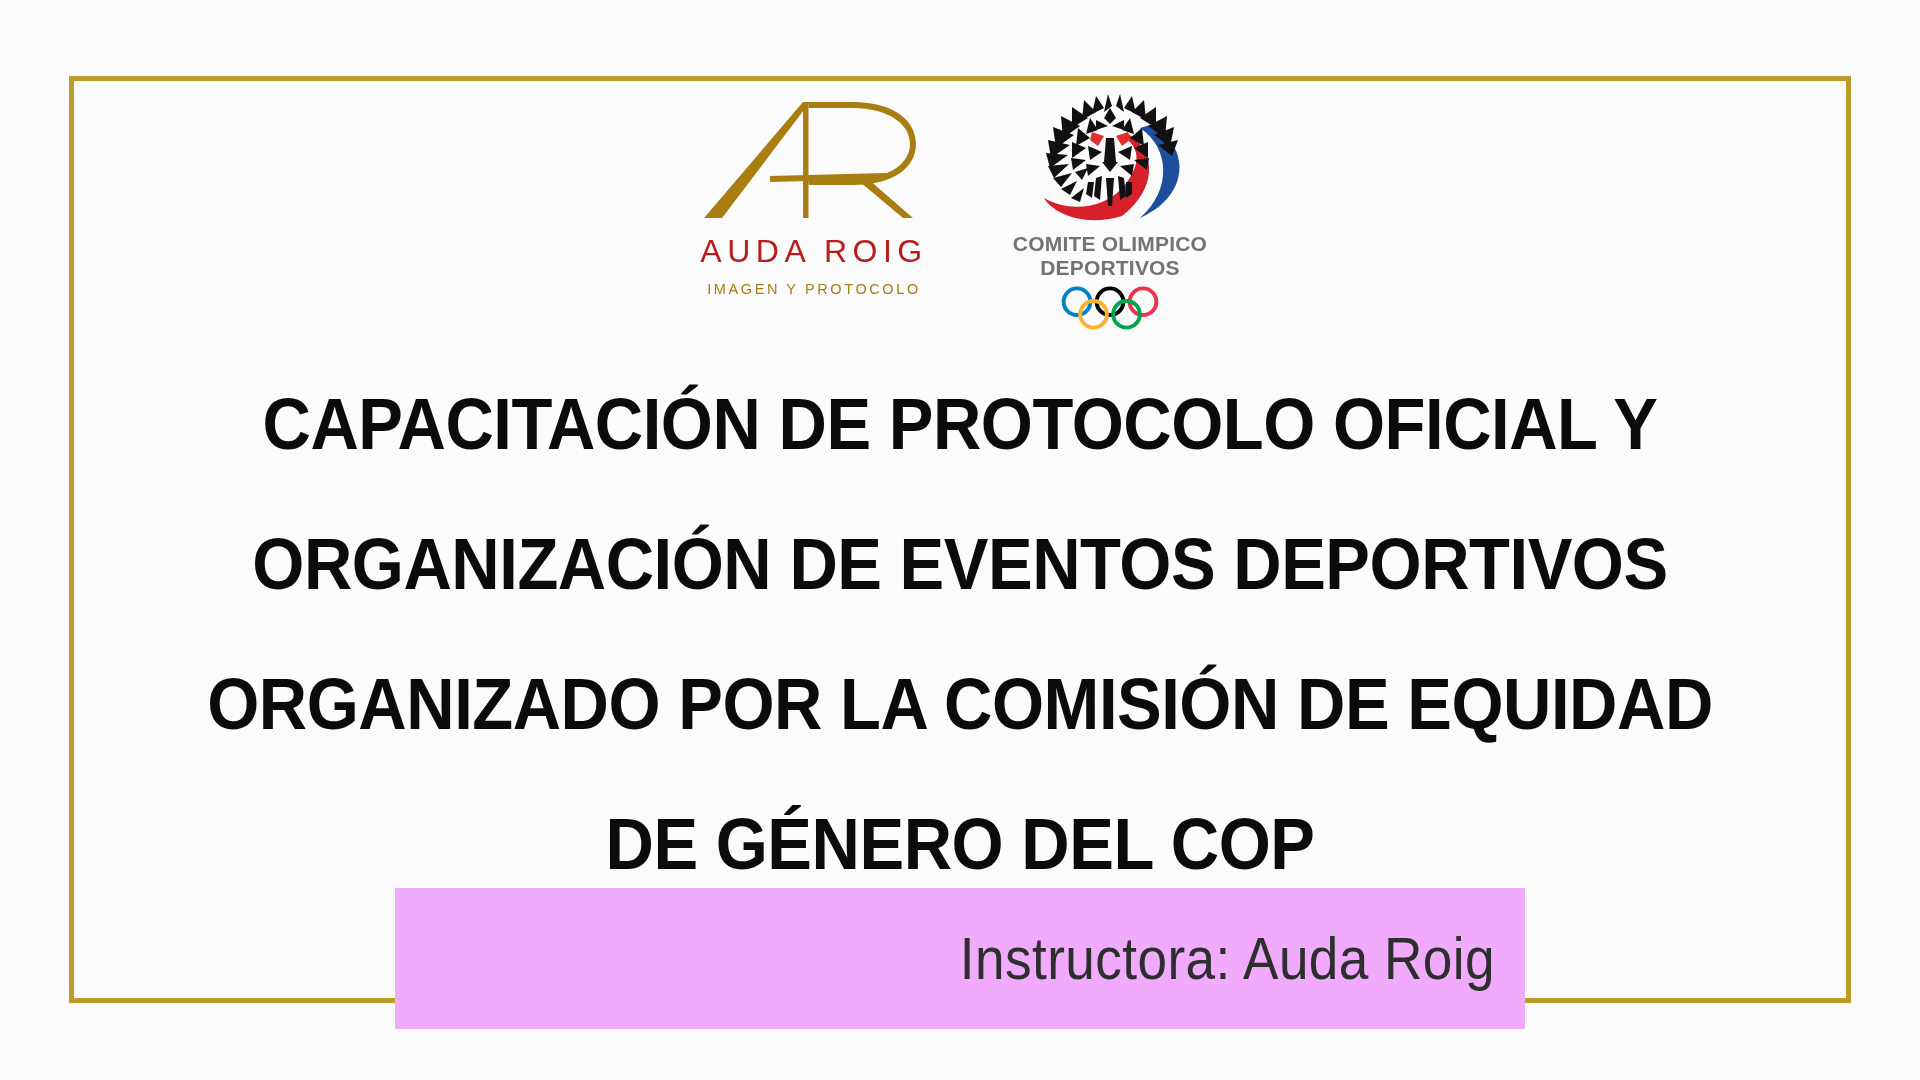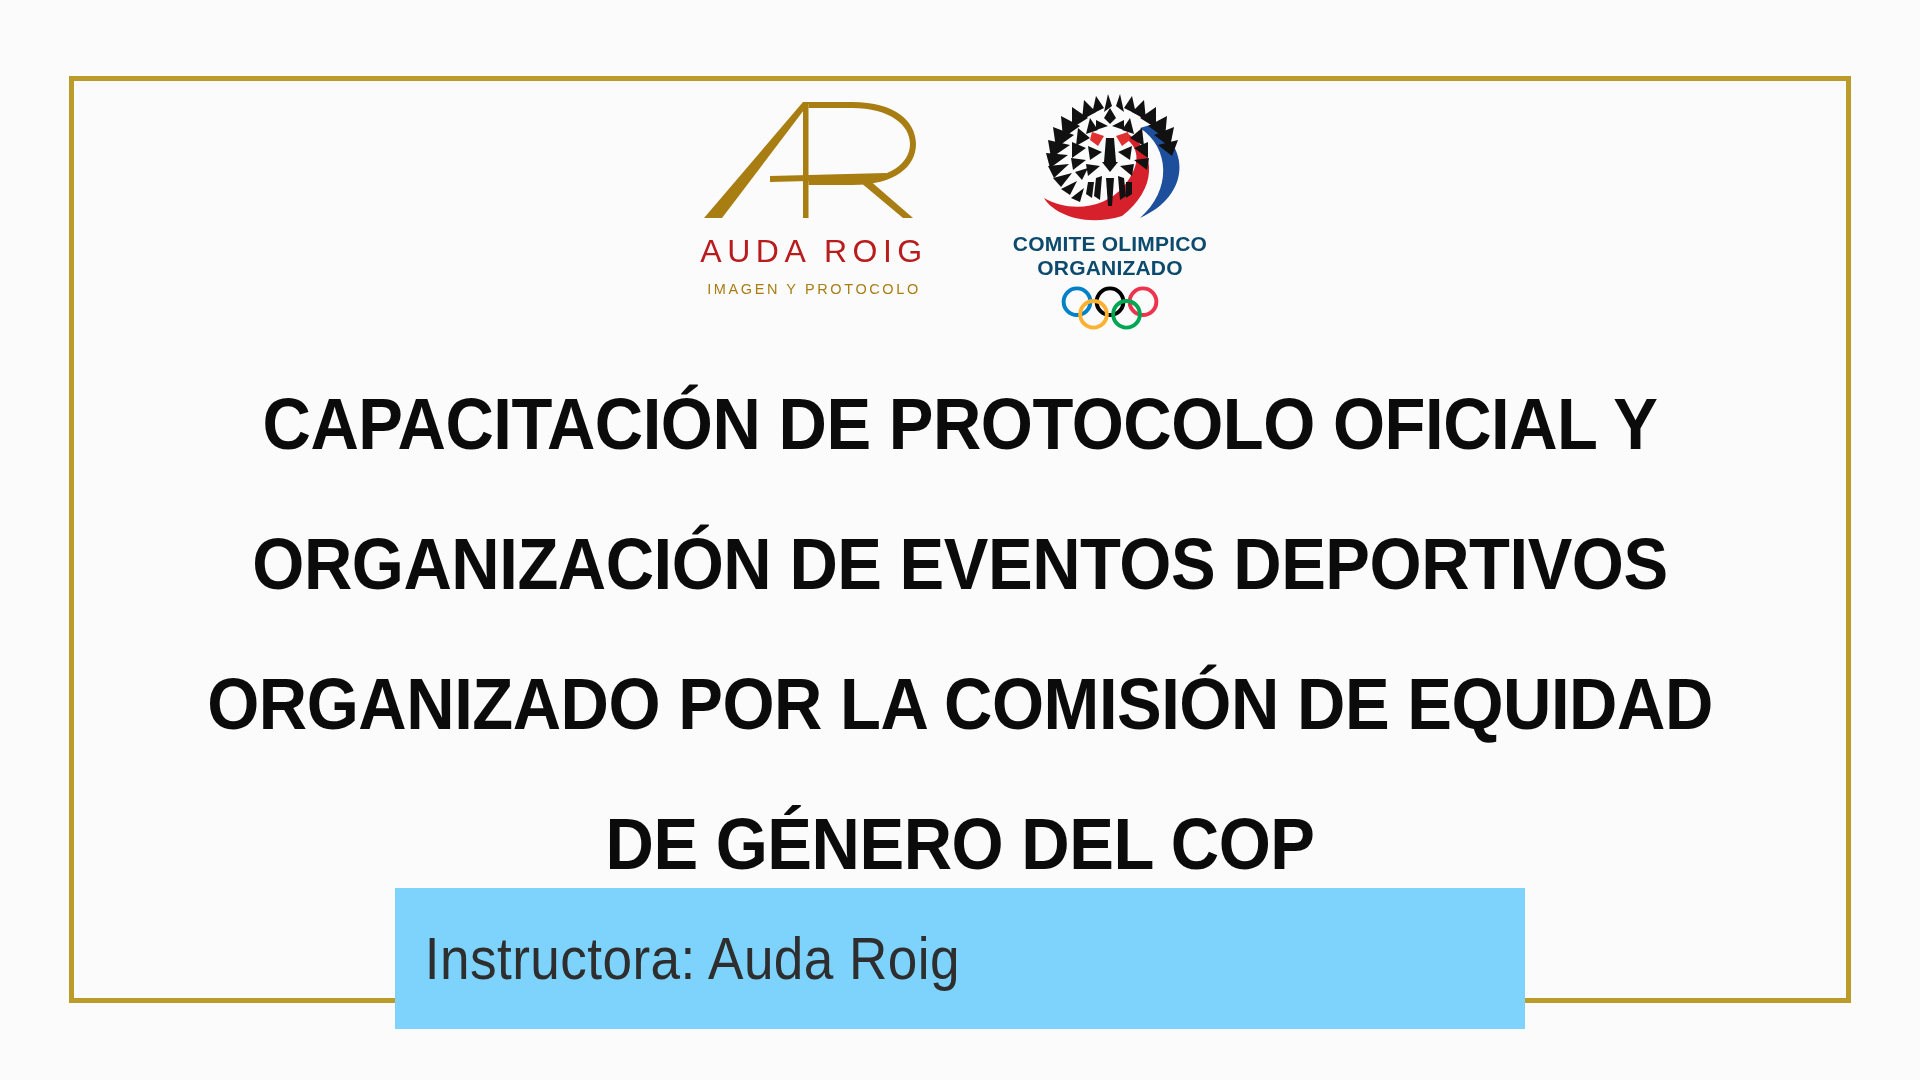--- a/index.html
+++ b/index.html
@@ -87,21 +87,21 @@
     display: flex;
     flex-direction: column;
     align-items: center;
   }
   .cop-lion {
     width: 196px;
     height: 138px;
     display: block;
   }
   .cop-name {
-    color: #0c4a6e;
+    color: #737373;
     font-size: 21px;
     font-weight: bold;
     letter-spacing: 0.2px;
     line-height: 1.12;
     text-align: center;
     margin-top: 4px;
     white-space: nowrap;
     font-family: "Liberation Sans", sans-serif;
   }
   .cop-rings {
@@ -131,24 +131,24 @@
     transform: scaleX(0.93);
   }
 
   
   #banner {
     position: absolute;
     left: 395px;
     top: 888px;
     width: 1130px;
     height: 141px;
-    background: #7dd3fc;
+    background: #f0abfc;
     display: flex;
     align-items: center;
-    justify-content: flex-start;
+    justify-content: flex-end;
   }
   #banner-text {
     color: #2e2e2e;
     font-family: "Liberation Sans Narrow", "Liberation Sans", sans-serif;
     font-size: 59px;
     font-weight: 400;
     letter-spacing: 0.5px;
     white-space: nowrap;
     transform: scaleX(0.90);
   }
@@ -242,21 +242,21 @@
         </g>
 
         <g fill="#e03030">
           <path d="M80 42 L92 46 L86 56 L78 50 Z"></path>
           <path d="M116 42 L104 46 L110 56 L118 50 Z"></path>
         </g>
       </svg>
 
       <div class="cop-name">
         <div>COMITE OLIMPICO</div>
-        <div>ORGANIZADO</div>
+        <div>DEPORTIVOS</div>
       </div>
 
       <svg class="cop-rings" viewBox="0 0 130 56">
         <g fill="none" stroke-width="5">
           <circle cx="23" cy="20" r="17" stroke="#0081c8"></circle>
           <circle cx="65" cy="20" r="17" stroke="#000000"></circle>
           <circle cx="107" cy="20" r="17" stroke="#ee334e"></circle>
           <circle cx="44" cy="36" r="17" stroke="#fcb131"></circle>
           <circle cx="86" cy="36" r="17" stroke="#00a651"></circle>
         </g>

